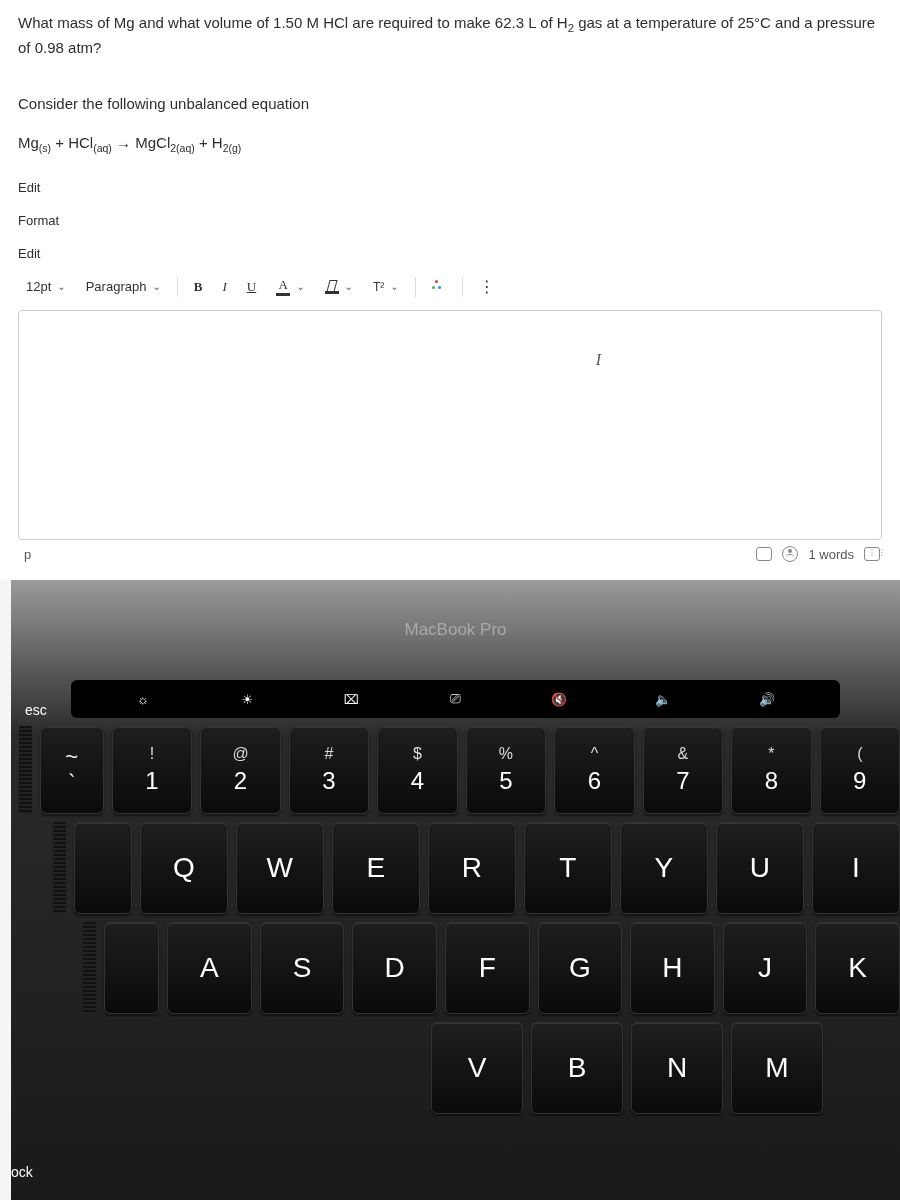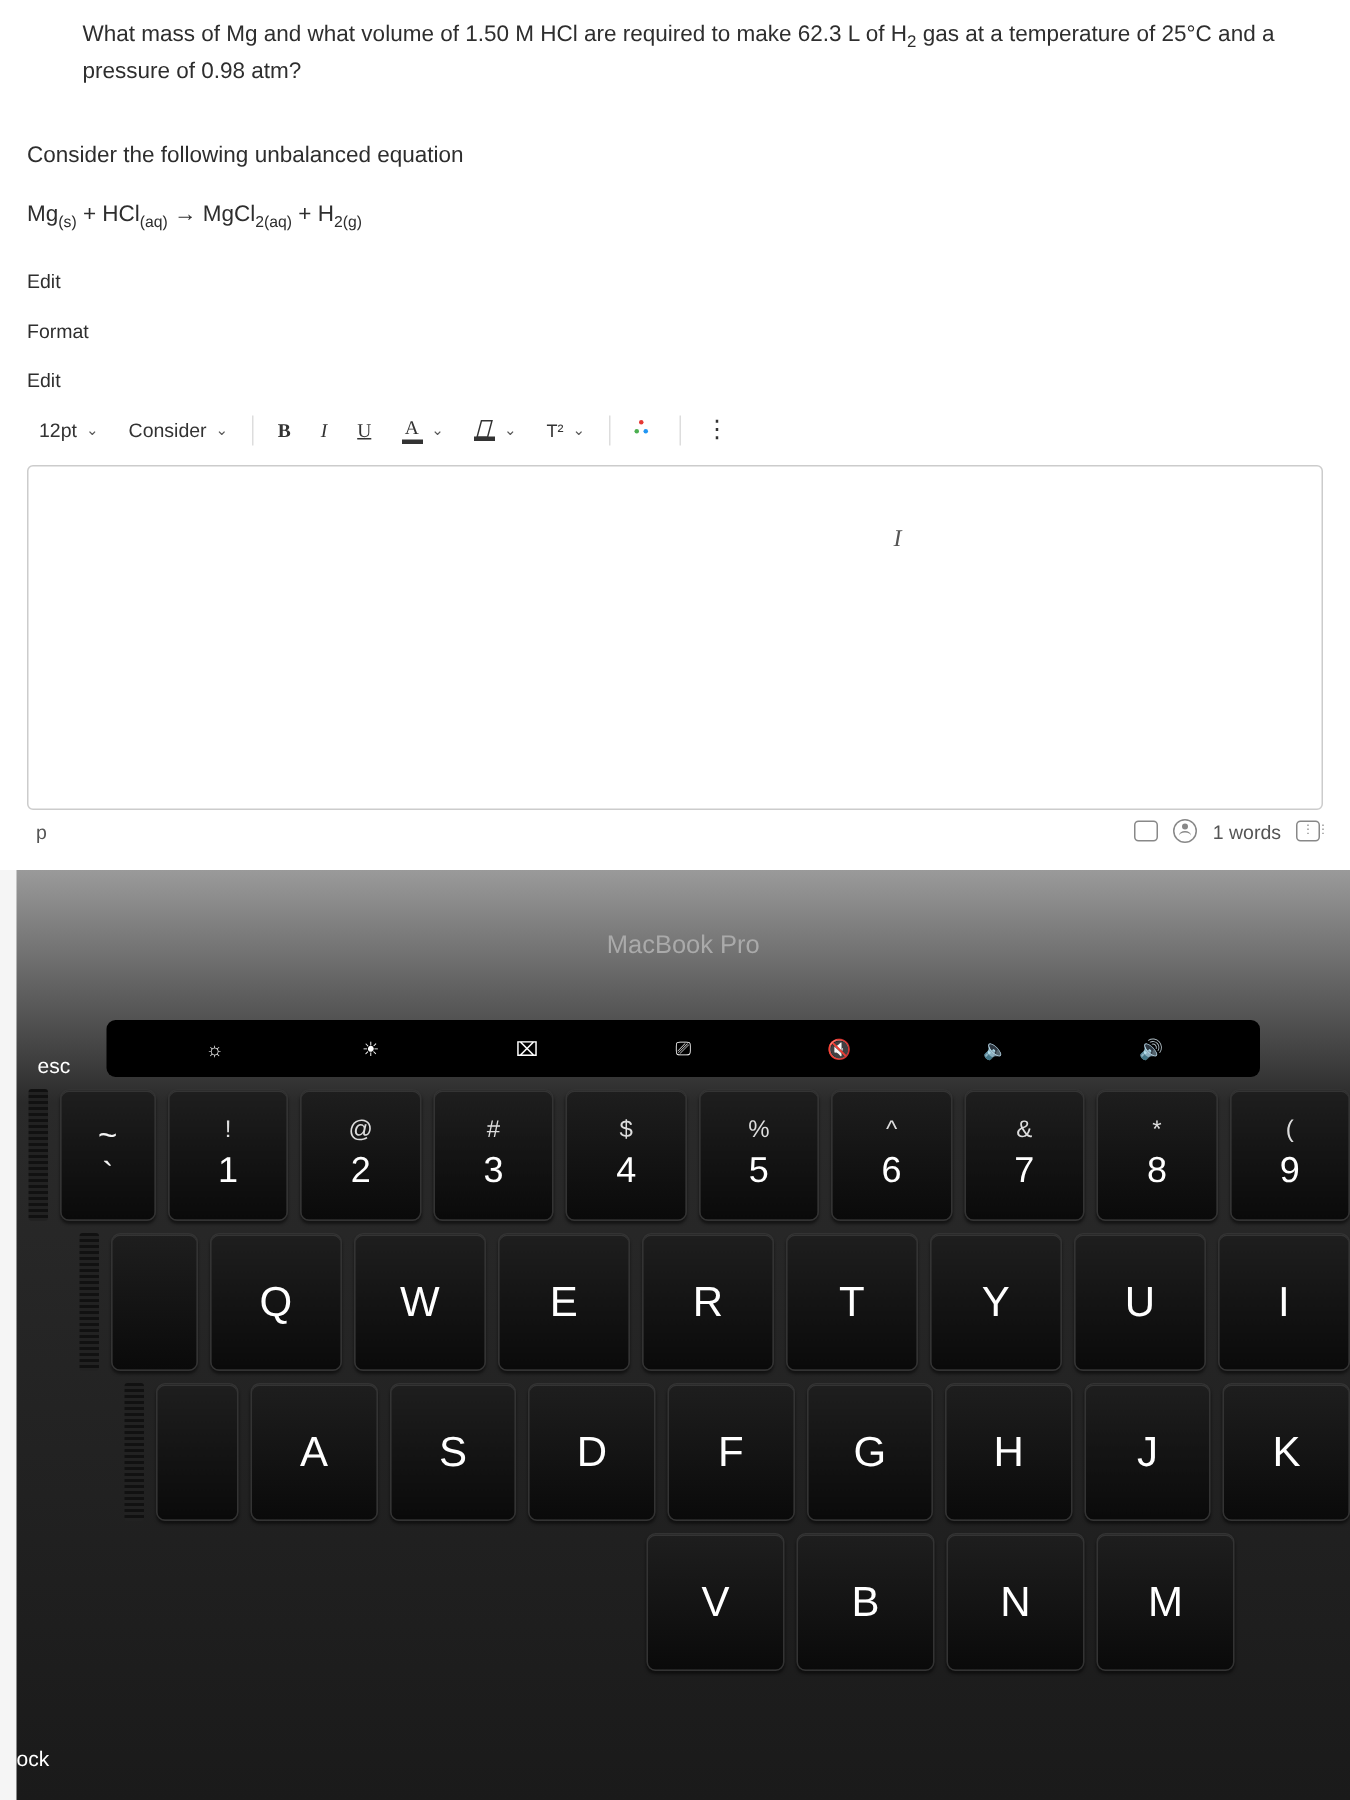--- a/index.html
+++ b/index.html
@@ -1,19 +1,19 @@
 <!DOCTYPE html>
 <html><head>
 <meta charset="utf-8">
 <style>
 * { margin: 0; padding: 0; box-sizing: border-box; font-family: -apple-system, BlinkMacSystemFont, 'Segoe UI', sans-serif; }
 body { width: 900px; height: 1200px; background: #f5f5f5; overflow: hidden; }
 
 .screen-content { background: #fff; padding: 12px 18px; }
-.question { color: #2e2e2e; font-size: 15px; line-height: 1.5; margin-bottom: 36px; margin-left: 37px; }
+.question { color: #2e2e2e; font-size: 15px; line-height: 1.5; margin-bottom: 36px; }
 .question sub { font-size: 0.75em; }
 .instruction { font-size: 15px; color: #2e2e2e; margin-bottom: 22px; }
 .equation { font-size: 15px; color: #2e2e2e; margin-bottom: 20px; }
 .equation sub { font-size: 0.7em; vertical-align: sub; }
 
 .editor-tabs { display: flex; gap: 18px; padding: 6px 0; color: #2e2e2e; font-size: 13px; flex-direction: column; }
 .editor-tabs span { cursor: pointer; }
 
 .toolbar { display: flex; align-items: center; gap: 4px; padding: 6px 0 10px 0; color: #333; }
 .tb-item { padding: 4px 8px; border-radius: 3px; cursor: pointer; font-size: 13px; display: inline-flex; align-items: center; gap: 4px; color: #333; }
@@ -70,21 +70,21 @@
   <div class="equation">Mg<sub>(s)</sub>  +  HCl<sub>(aq)</sub>  →   MgCl<sub>2(aq)</sub>   +   H<sub>2(g)</sub></div>
 
   <div class="editor-tabs">
     <span>Edit</span>
     <span>Format</span>
     <span>Edit</span>
   </div>
 
   <div class="toolbar">
     <span class="tb-item chev">12pt</span>
-    <span class="tb-item chev">Consider</span>
+    <span class="tb-item chev">Paragraph</span>
     <span class="tb-sep"></span>
     <span class="tb-item bold-btn">B</span>
     <span class="tb-item italic-btn">I</span>
     <span class="tb-item underline-btn">U</span>
     <span class="tb-item chev">
         <span class="text-color-ico">A</span>
       </span>
     <span class="tb-item chev">
         <span class="highlighter-ico"></span>
       </span>

